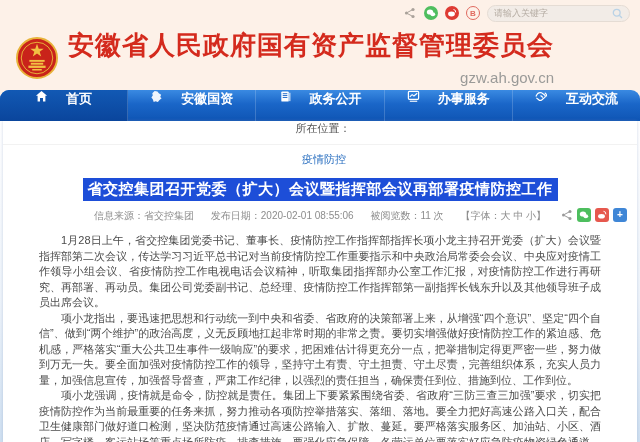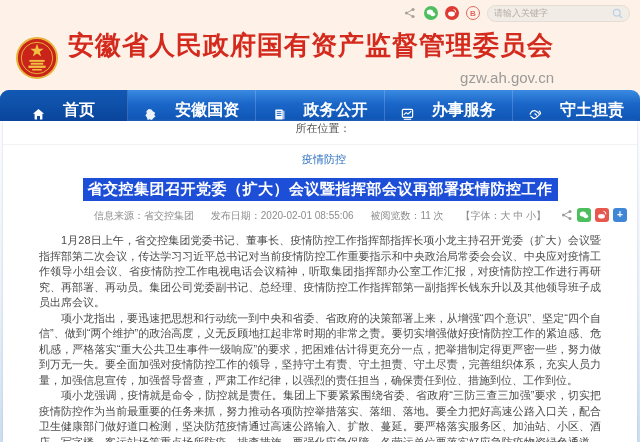--- a/index.html
+++ b/index.html
@@ -19,21 +19,21 @@
 
   
   .header { height: 64px; display: flex; align-items: center; padding-left: 16px; }
   .emblem { width: 42px; height: 42px; flex: 0 0 auto; }
   .head-text { margin-left: 10px; }
   .site-title { color: #d42a1d; font-size: 26px; font-weight: bold; letter-spacing: 1px; line-height: 30px; }
   .site-url { color: #9a9a98; font-size: 15px; margin-top: 9px; text-align: right; }
 
   
   .nav { height: 31px; background: linear-gradient(180deg, #3a8ae2 0%, #1a66c8 45%, #0f55b4 100%); border-radius: 9px 9px 0 0; display: flex; }
-  .nav-item { flex: 1 1 0; display: flex; align-items: flex-end; justify-content: center; gap: 18px; color: #fff; font-size: 16px; font-weight: bold; cursor: pointer; border-right: 1px solid rgba(255,255,255,0.18); }
+  .nav-item { flex: 1 1 0; display: flex; align-items: flex-start; justify-content: center; gap: 18px; color: #fff; font-size: 13px; font-weight: bold; cursor: pointer; border-right: 1px solid rgba(255,255,255,0.18); }
   .nav-item:last-child { border-right: none; }
   .nav-item.active { background: linear-gradient(180deg, #1259b4 0%, #0a459c 100%); border-radius: 9px 0 0 0; }
   .nav-icon { display: inline-flex; }
 
   
   .page-lower { height: 321px; background: linear-gradient(180deg, #ffffff 0%, #eef4fa 55%, #cfe0f1 100%); padding: 0 3px; }
   .content-box { background: #ffffff; height: 100%; box-shadow: 0 0 3px rgba(120,150,190,0.35); }
 
   .breadcrumb { height: 24px; display: flex; align-items: center; padding-left: 6px; font-size: 11px; color: #555; border-bottom: 1px solid #f2f2f2; flex-direction: column; }
   .crumb-bar { display: inline-block; width: 3px; height: 12px; background: #9fb3c8; margin-right: 5px; }
@@ -146,21 +146,21 @@
     <span>办事服务</span>
   </div>
   <div class="nav-item">
     <span class="nav-icon">
       <svg width="13" height="13" viewBox="0 0 14 14">
           <path d="M1 7 Q3 2 7 3 L10 5 Q12 6.5 10.5 8 L7.5 10.5 Q5.5 12 4 10.5 L1.5 8.5" fill="none" stroke="#fff" stroke-width="1.3"></path>
           <path d="M6 6 L8.5 8" stroke="#fff" stroke-width="1.3"></path>
           <path d="M10.5 3 Q13 4.5 12.5 7" fill="none" stroke="#fff" stroke-width="1.1"></path>
         </svg>
     </span>
-    <span>守土担责</span>
+    <span>互动交流</span>
   </div>
 </div>
 
 <div class="page-lower">
   <div class="content-box">
 
     <div class="breadcrumb">
       <span class="crumb-bar"></span>
       <span>所在位置：</span>
       <span class="crumb-link">疫情防控</span>

